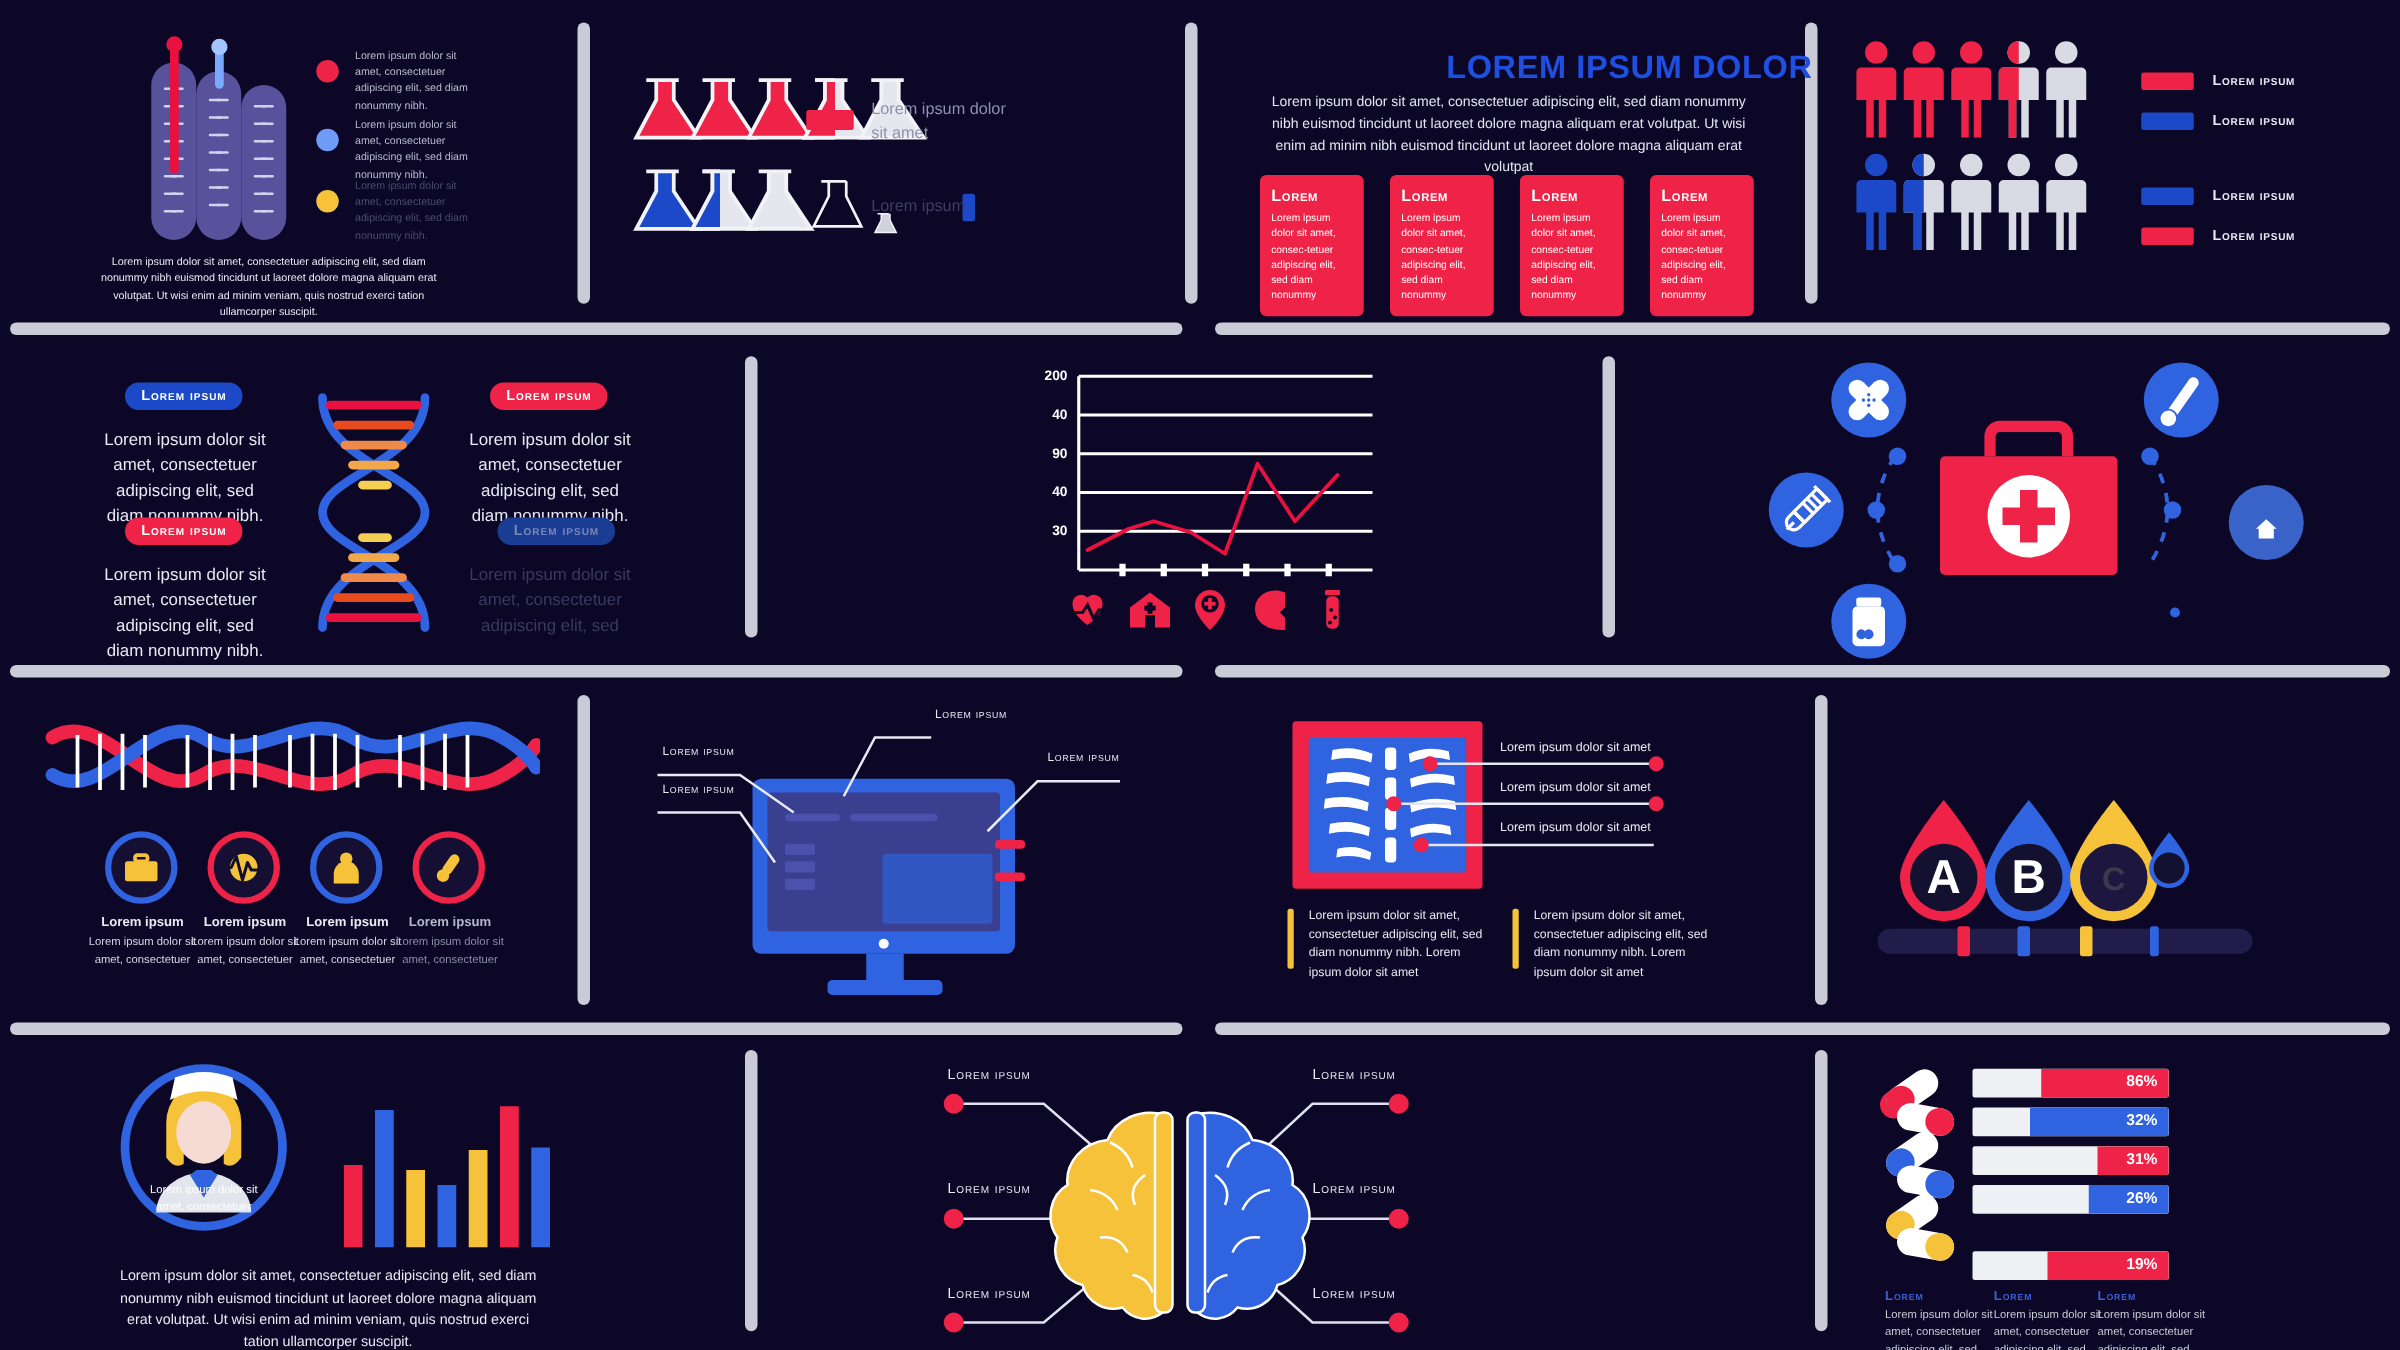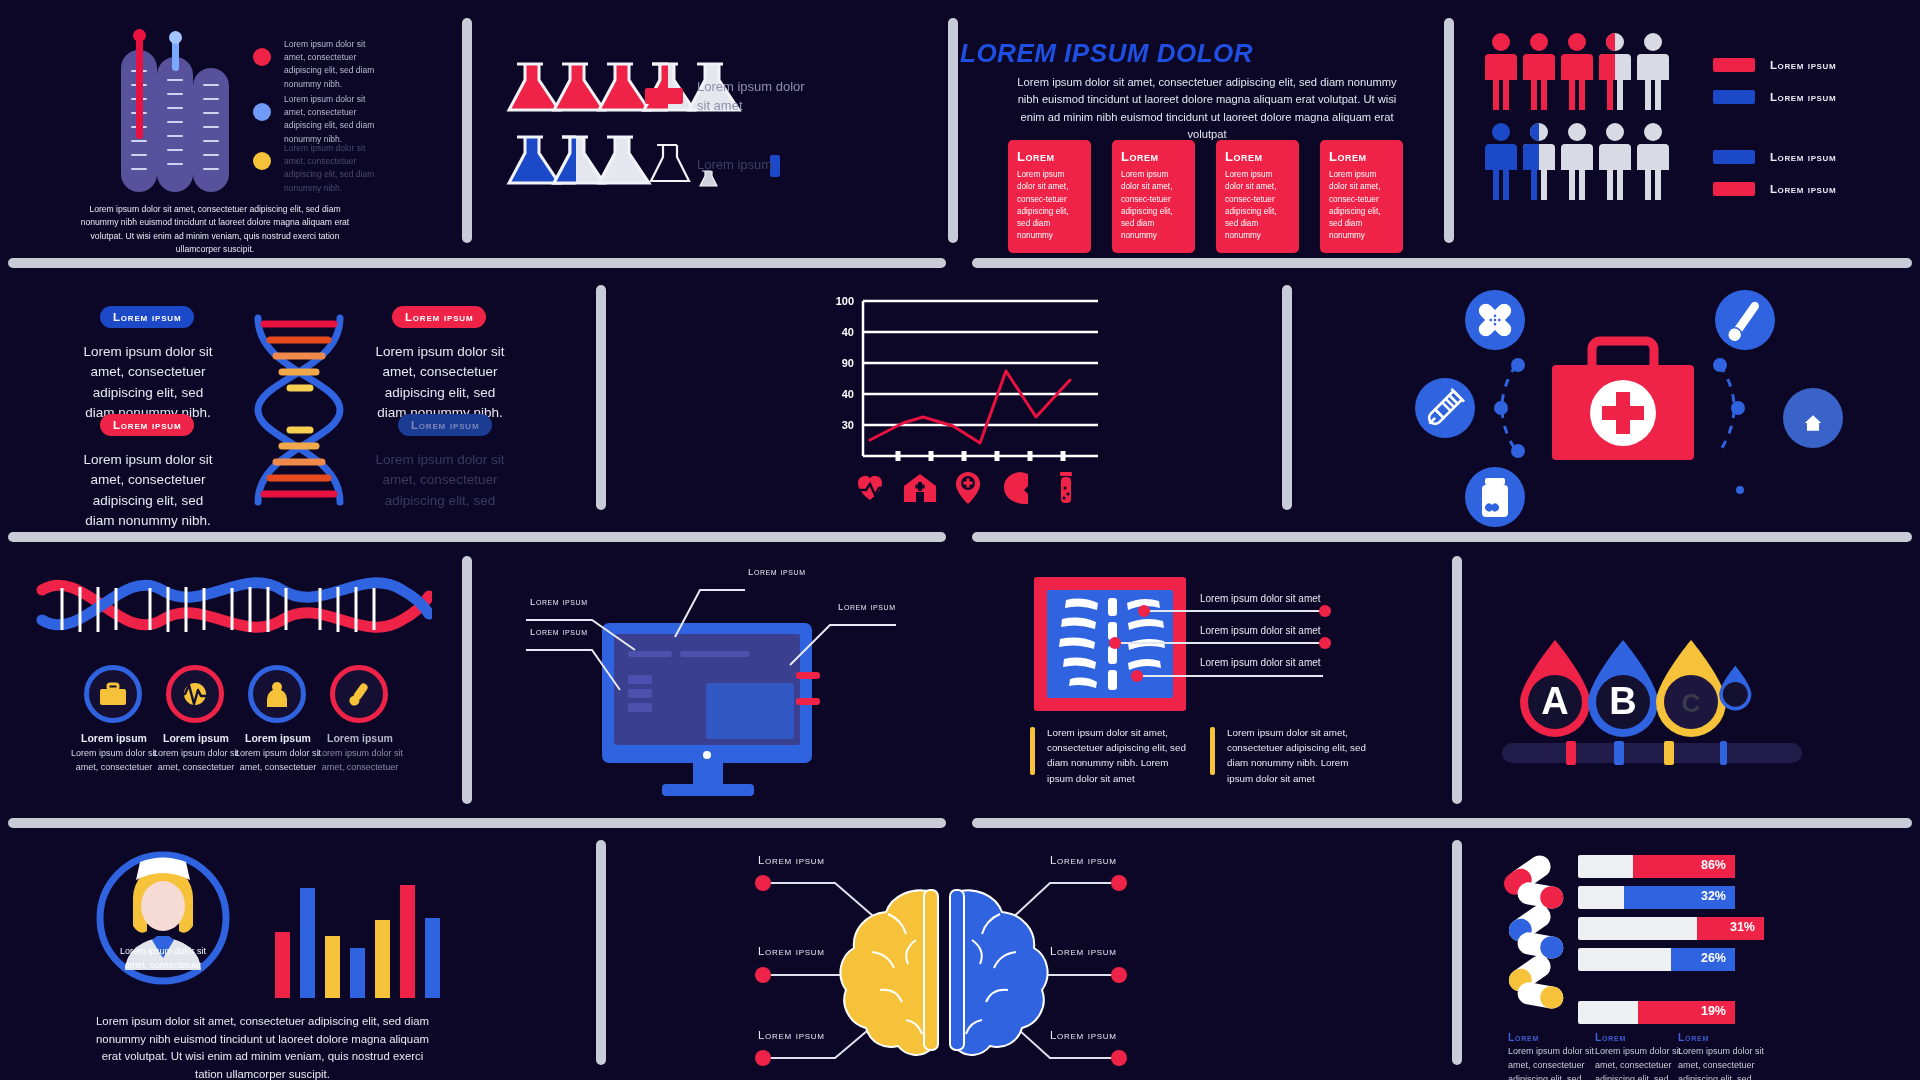--- a/index.html
+++ b/index.html
@@ -223,21 +223,21 @@
     </svg>
 
     <div style="position:absolute; left:175px; top:88px; width:38px; height:16px; background:#ef2247; border-radius:2px;"></div>
     <div class="txt-dim" style="position:absolute; left:227px; top:78px; width:110px; font-size:13px; line-height:1.45;">Lorem ipsum dolor sit amet</div>
 
     <div style="position:absolute; left:300px; top:155px; width:10px; height:22px; background:#1c49c8; border-radius:2px;"></div>
     <div class="txt-dimmer" style="position:absolute; left:227px; top:157px; width:110px; font-size:13px;">Lorem ipsum</div>
   </div>
 
   <div class="panel" style="left:960px; top:0; width:490px; height:245px;">
-    <div style="position:absolute; left:0; top:38px; width:490px; text-align:left; color:#1f4fe0; font-size:26px; font-weight:bold; letter-spacing:.5px;font-style:italic;">LOREM IPSUM DOLOR</div>
+    <div style="position:absolute; left:0; top:38px; width:490px; text-align:right; color:#1f4fe0; font-size:26px; font-weight:bold; letter-spacing:.5px;">LOREM IPSUM DOLOR</div>
     <div style="position:absolute; left:52px; top:74px; width:390px; text-align:center; color:#e3e5f0; font-size:11.2px; line-height:1.55;">Lorem ipsum dolor sit amet, consectetuer adipiscing elit, sed diam nonummy nibh euismod tincidunt ut laoreet dolore magna aliquam erat volutpat. Ut wisi enim ad minim nibh euismod tincidunt ut laoreet dolore magna aliquam erat volutpat</div>
 
     <div class="hcard" style="left:48px; top:140px;">
       <h4>Lorem</h4>
       <p>Lorem ipsum dolor sit amet, consec-tetuer adipiscing elit, sed diam nonummy</p>
     </div>
     <div class="hcard" style="left:152px; top:140px;">
       <h4>Lorem</h4>
       <p>Lorem ipsum dolor sit amet, consec-tetuer adipiscing elit, sed diam nonummy</p>
     </div>
@@ -350,21 +350,21 @@
         <line x1="50" y1="120" x2="70" y2="120" stroke="#f5cf52"></line>
         <line x1="42" y1="136" x2="76" y2="136" stroke="#f0a84a"></line>
         <line x1="36" y1="152" x2="82" y2="152" stroke="#f08a4a"></line>
         <line x1="30" y1="168" x2="88" y2="168" stroke="#e84a1f"></line>
         <line x1="24" y1="184" x2="94" y2="184" stroke="#e8113f"></line>
       </g>
     </svg>
   </div>
 
   <div class="panel chart-wrap" style="left:820px; top:285px; width:300px; height:230px;">
-    <div class="ytick" style="left:8px; top:10px;">100</div>
+    <div class="ytick" style="left:8px; top:10px;">200</div>
     <div class="ytick" style="left:8px; top:41px;">40</div>
     <div class="ytick" style="left:8px; top:72px;">90</div>
     <div class="ytick" style="left:8px; top:103px;">40</div>
     <div class="ytick" style="left:8px; top:134px;">30</div>
 
     <svg width="250" height="180" style="position:absolute; left:38px; top:8px;">
       <g stroke="#ffffff" stroke-width="2.5">
         <line x1="5" y1="8" x2="240" y2="8"></line>
         <line x1="5" y1="39" x2="240" y2="39"></line>
         <line x1="5" y1="70" x2="240" y2="70"></line>
@@ -757,21 +757,21 @@
     </svg>
 
     <div class="pbar" style="left:88px; top:10px; width:157px;">
       <div class="fill" style="width:65%; background:#ef2247;"></div>
       <div class="pct">86%</div>
     </div>
     <div class="pbar" style="left:88px; top:41px; width:157px;">
       <div class="fill" style="width:71%; background:#2f63e0;"></div>
       <div class="pct">32%</div>
     </div>
-    <div class="pbar" style="left:88px; top:72px; width:186px;">
+    <div class="pbar" style="left:88px; top:72px; width:157px;">
       <div class="fill" style="width:36%; background:#ef2247;"></div>
       <div class="pct">31%</div>
     </div>
     <div class="pbar" style="left:88px; top:103px; width:157px;">
       <div class="fill" style="width:41%; background:#2f63e0;"></div>
       <div class="pct">26%</div>
     </div>
     <div class="pbar" style="left:88px; top:134px; width:157px;margin-top:22px;">
       <div class="fill" style="width:62%; background:#ef2247;"></div>
       <div class="pct">19%</div>

